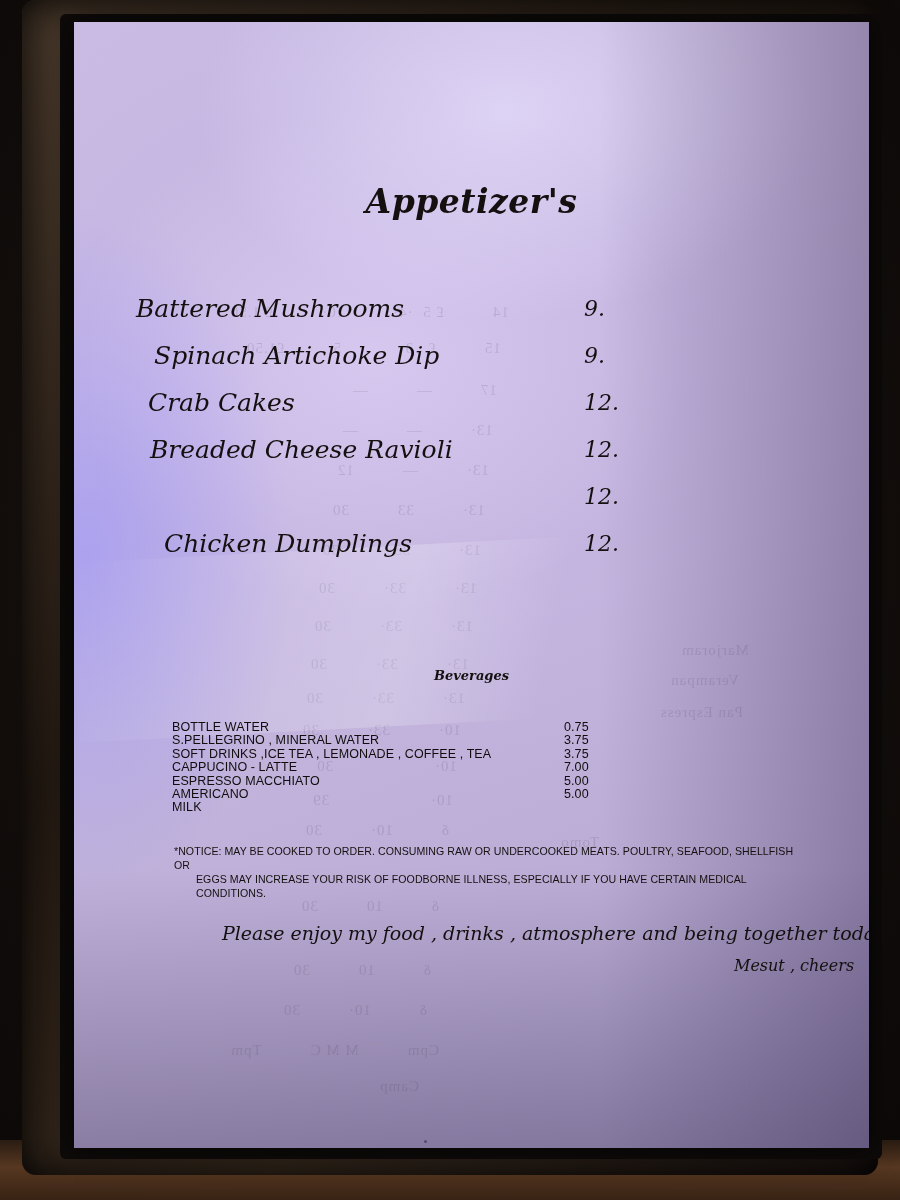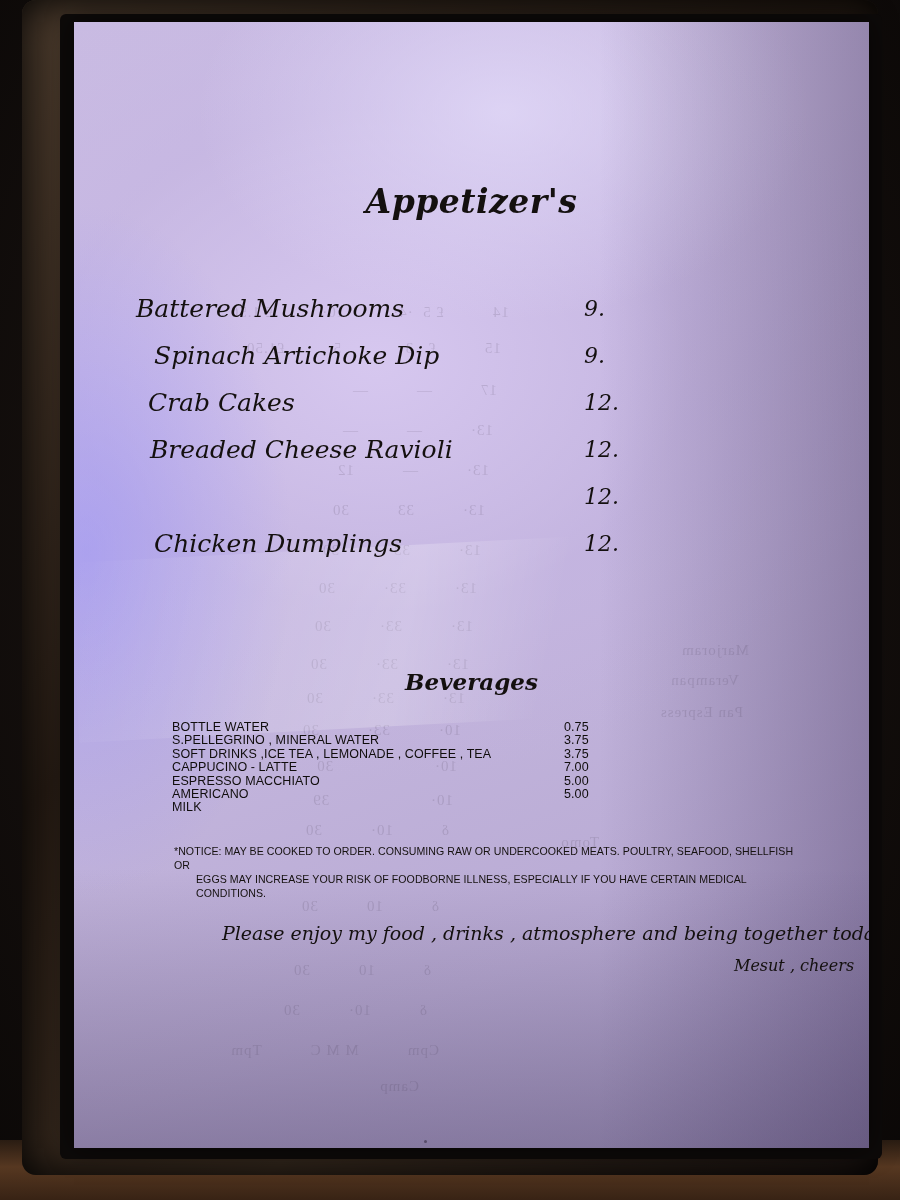--- a/index.html
+++ b/index.html
@@ -145,21 +145,21 @@
     left: 510px;
     font-size: 22px;
     top: 2px;
   }
 
   #beverages-title {
     position: absolute;
     left: 0; top: 646px;
     width: 795px;
     text-align: center;
-    font-size: 23px;
+    font-size: 13px;
     font-weight: 700;
   }
 
   #bev-list {
     position: absolute;
     left: 90px; top: 698px;
     width: 640px;
     font-family: "Liberation Sans", sans-serif;
     color: #100d0c;
   }
@@ -352,21 +352,21 @@
             <div class="app-price script">12.</div>
           </div>
           <div class="app-row">
             <div class="app-name script" style="left: 76px;">Breaded Cheese  Ravioli</div>
             <div class="app-price script">12.</div>
           </div>
           <div class="app-row">
             <div class="app-price script">12.</div>
           </div>
           <div class="app-row">
-            <div class="app-name script" style="left: 80px; text-align: right;">Chicken  Dumplings</div>
+            <div class="app-name script" style="left: 90px; text-align: right;">Chicken  Dumplings</div>
             <div class="app-price script">12.</div>
           </div>
         </div>
 
       <div id="beverages-title" class="script">Beverages</div>
 
       <div id="bev-list">
           <div class="bev-row">
             <span class="bev-name">BOTTLE WATER</span>
             <span class="bev-price">0.75</span>

